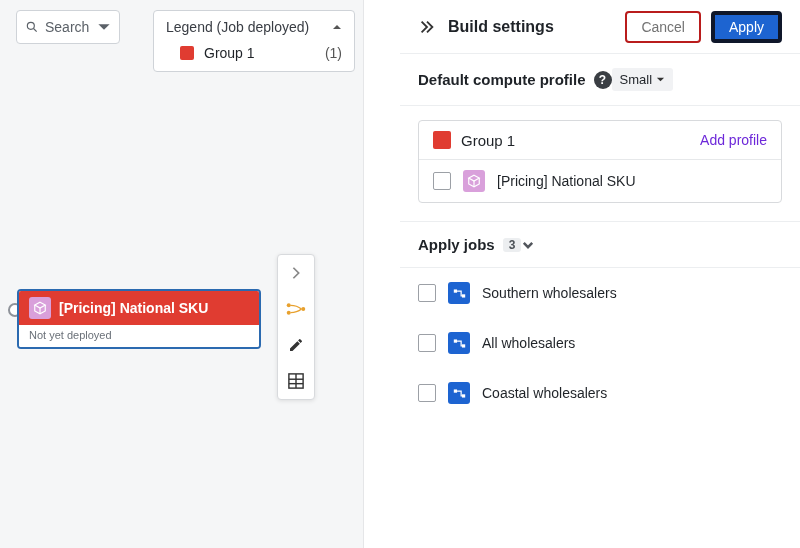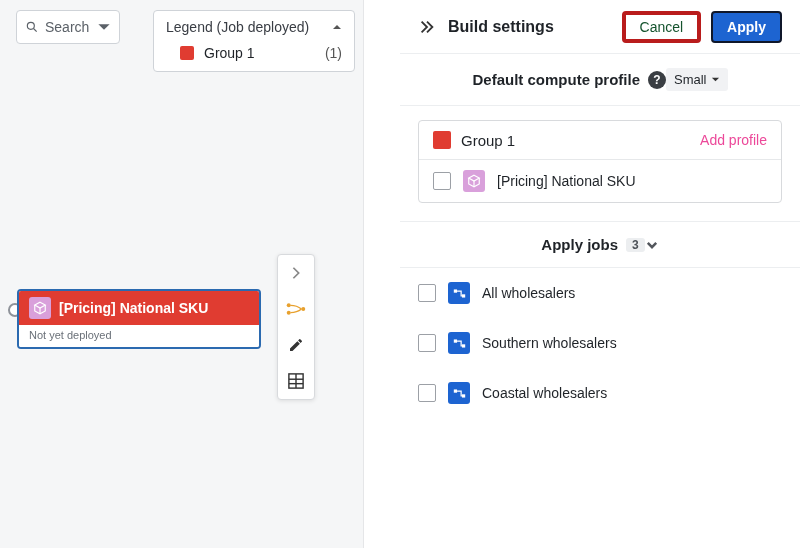--- a/index.html
+++ b/index.html
@@ -151,35 +151,35 @@
     height: 32px;
     border-radius: 4px;
     padding: 0 14px;
     font-size: 14px;
     cursor: pointer;
     display: inline-flex;
     align-items: center;
   }
   .btn-cancel {
     background: #fff;
-    border: 4px solid #b91c1c;
-    color: #14532d;
+    border: 2px solid #b91c1c;
+    color: #737373;
   }
   .btn-apply {
     background: #1d64d1;
-    border: 2px solid #0f172a;
+    border: 4px solid #0f172a;
     color: #fff;
-    font-weight: 700;
+    font-weight: 400;
   }
 
   .section {
     padding: 14px 18px;
     border-bottom: 1px solid #eceef0;
   }
-  .row-flex { display:flex; align-items:center; justify-content:center; }
+  .row-flex { display:flex; align-items:center; justify-content:flex-start; }
   .sect-title { font-weight: 700; font-size: 15px; display:flex; align-items:center; gap:8px;}
   .help-icon {
     width: 18px; height:18px; border-radius:50%;
     background:#3a3e43; color:#fff; font-size:12px; font-weight:700;
     display:inline-flex; align-items:center; justify-content:center;
   }
   .small-select {
     background:#f1f2f4; border-radius:3px;
     padding: 4px 8px;
     display:flex; align-items:center; gap:4px;
@@ -198,21 +198,21 @@
     margin: 14px 18px 18px 18px;
     border: 1px solid #d8dadd;
     border-radius: 4px;
   }
   .group-card-head {
     display:flex; align-items:center; justify-content:space-between;
     padding: 10px 14px;
     border-bottom: 1px solid #e6e8ea;
   }
   .group-card-head .left { display:flex; align-items:center; gap:10px; font-size:15px;}
-  .add-profile { color:#ec4899; font-size:14px; cursor:pointer;}
+  .add-profile { color:#6d28d9; font-size:14px; cursor:pointer;}
   .group-item {
     display:flex; align-items:center; gap:12px;
     padding: 10px 14px;
   }
   .checkbox {
     width: 18px; height: 18px;
     border: 1.5px solid #9ca0a6;
     border-radius: 2px;
     background:#fff;
   }
@@ -375,32 +375,32 @@
   <div class="single-jobs-list">
     <div class="single-job">
       <div class="checkbox"></div>
       <div class="job-icon blue">
         <svg width="13" height="13" viewBox="0 0 16 16" fill="#fff">
             <rect x="1" y="3" width="4" height="4"></rect>
             <rect x="11" y="9" width="4" height="4"></rect>
             <path d="M5 5 H10 V11 H11" stroke="#fff" stroke-width="1.5" fill="none"></path>
           </svg>
       </div>
-      <span>All wholesalers</span>
+      <span>Southern wholesalers</span>
     </div>
     <div class="single-job">
       <div class="checkbox"></div>
       <div class="job-icon blue">
         <svg width="13" height="13" viewBox="0 0 16 16" fill="#fff">
             <rect x="1" y="3" width="4" height="4"></rect>
             <rect x="11" y="9" width="4" height="4"></rect>
             <path d="M5 5 H10 V11 H11" stroke="#fff" stroke-width="1.5" fill="none"></path>
           </svg>
       </div>
-      <span>Southern wholesalers</span>
+      <span>All wholesalers</span>
     </div>
     <div class="single-job">
       <div class="checkbox"></div>
       <div class="job-icon blue">
         <svg width="13" height="13" viewBox="0 0 16 16" fill="#fff">
             <rect x="1" y="3" width="4" height="4"></rect>
             <rect x="11" y="9" width="4" height="4"></rect>
             <path d="M5 5 H10 V11 H11" stroke="#fff" stroke-width="1.5" fill="none"></path>
           </svg>
       </div>

